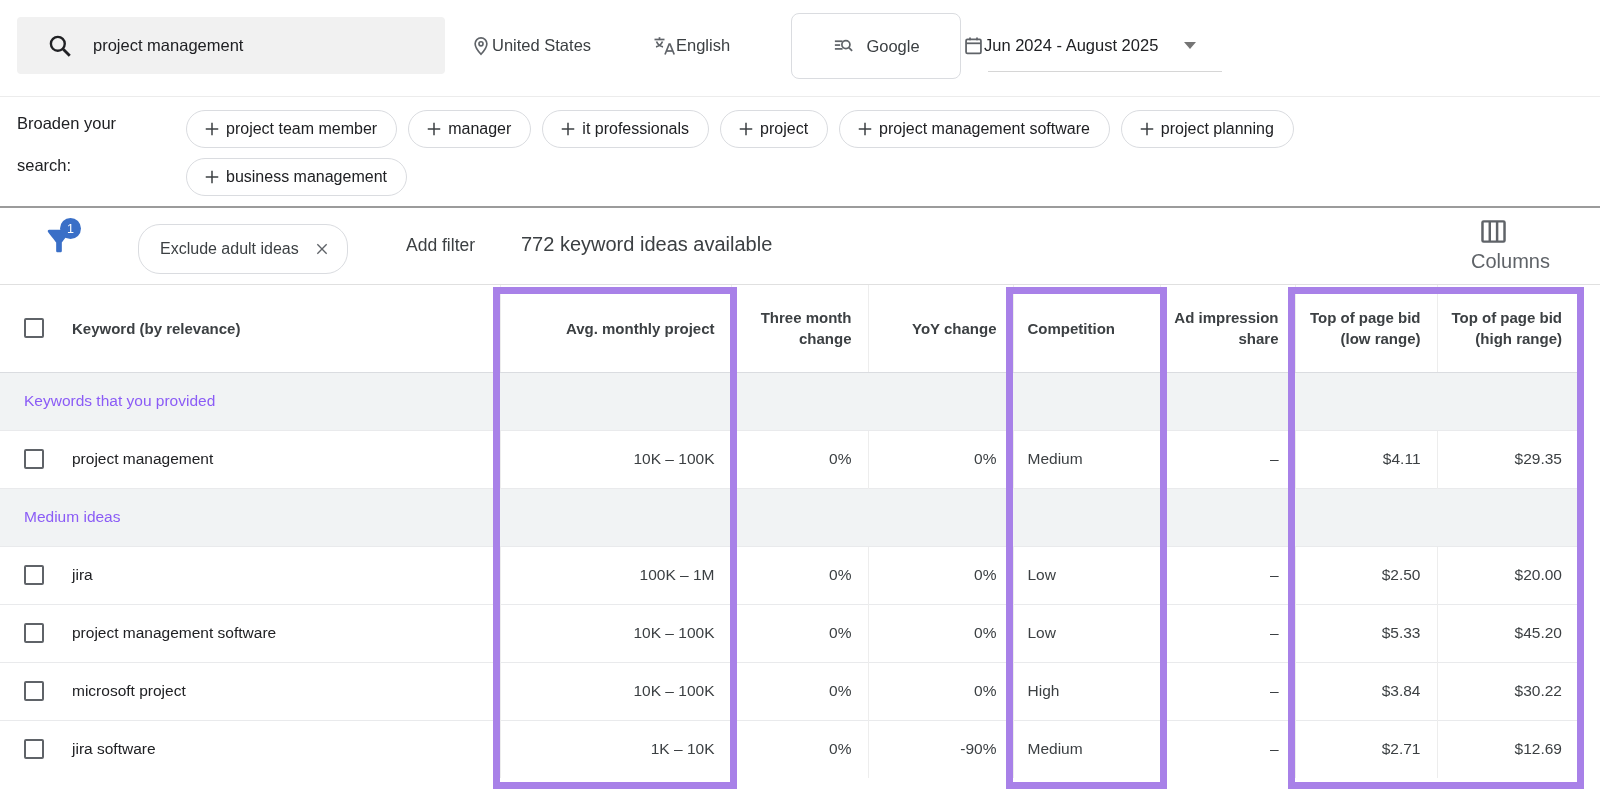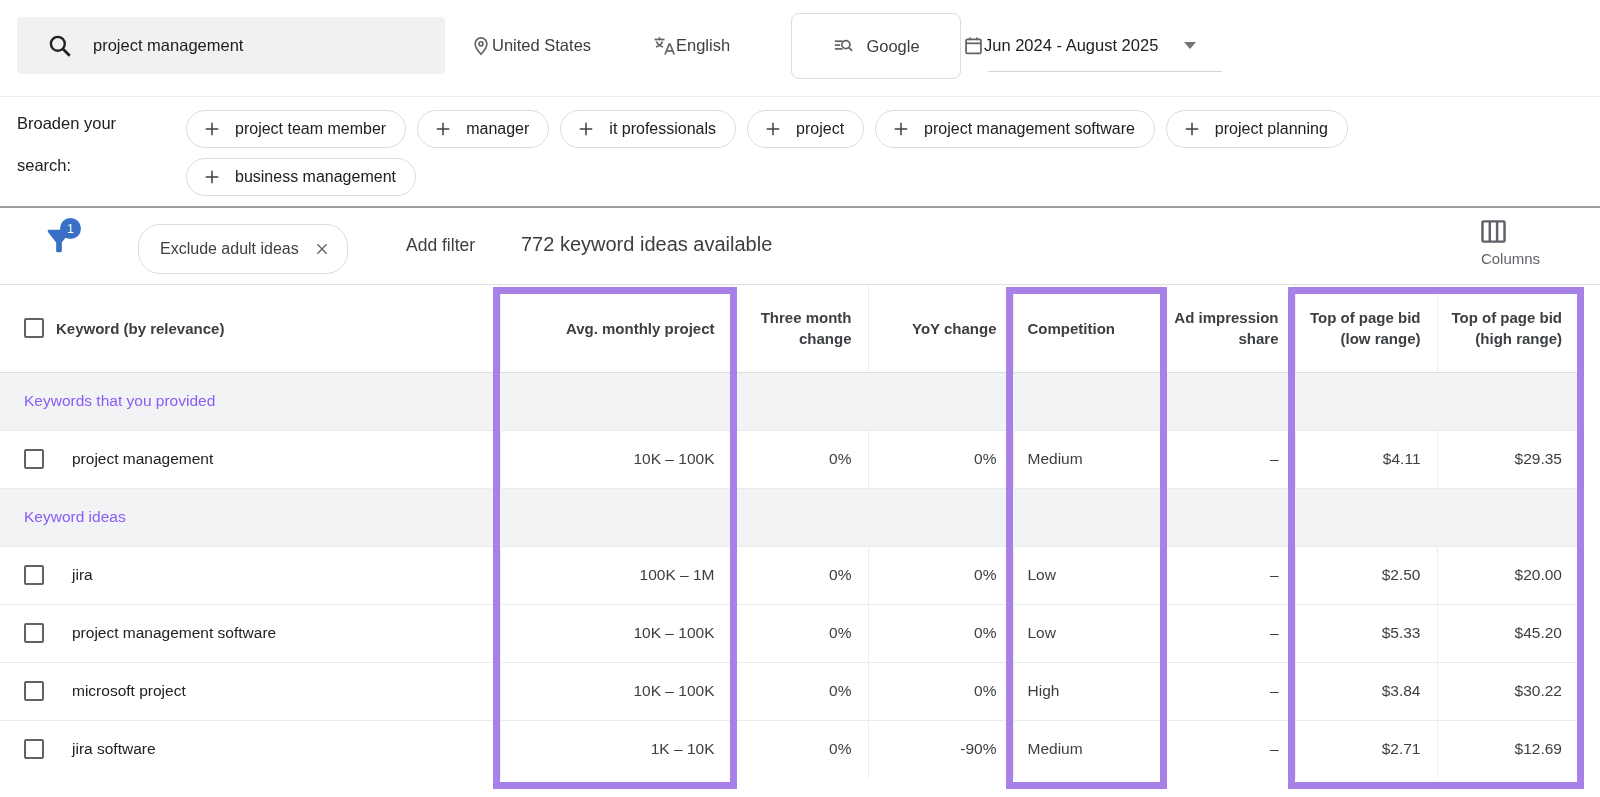--- a/index.html
+++ b/index.html
@@ -25,48 +25,48 @@
     border-top:7px solid #757575; margin-left:26px; }
   .date-underline { position:absolute; left:988px; top:71px; width:234px; height:1px; background:#d6d6d6; }
   .hairline-1 { position:absolute; left:0; top:96px; width:1600px; height:1px; background:#ececec; }
 
   
   .broaden-label { position:absolute; left:17px; top:102px; width:145px; font-size:16.5px;
     color:#202124; line-height:42px; }
   .chips-wrap { position:absolute; left:186px; top:110px; width:1315px; display:flex; flex-wrap:wrap;
     column-gap:11px; row-gap:10px; }
   .chip { height:38px; border:1px solid #dadce0; border-radius:19px; background:#fff; display:flex;
-    align-items:center; gap:13px; padding:0 19px 0 15px; font-size:16px; color:#202124; cursor:pointer; }
+    align-items:center; gap:4px; padding:0 19px 0 15px; font-size:16px; color:#202124; cursor:pointer; }
   .divider-strong { position:absolute; left:0; top:206px; width:1600px; height:2px; background:#9b9b9b; }
 
   
   .funnel-wrap { position:absolute; left:42px; top:224px; width:52px; height:46px; cursor:pointer; }
   .funnel-badge { position:absolute; left:18px; top:-6px; width:21px; height:21px; border-radius:50%;
     color:#fff; font-size:12.5px; display:flex; align-items:center; justify-content:center; }
   .filter-chip { position:absolute; left:138px; top:224px; height:50px; border:1px solid #dadce0;
     border-radius:22px; display:flex; align-items:center; gap:15px; padding:0 17px 0 21px;
     font-size:16px; color:#3c4043; background:#fff; cursor:pointer; }
   .add-filter { position:absolute; left:406px; top:235px; font-size:17.5px; color:#3c4043; cursor:pointer; }
   .results-text { position:absolute; left:521px; top:233px; font-size:20px; color:#3c4043; }
   .columns-block { position:absolute; left:1452px; top:219px; width:82px; display:flex; flex-direction:column;
     align-items:center; gap:6px; cursor:pointer; }
-  .columns-label { font-size:15px; color:#5f6368;margin-left:35px; }
+  .columns-label { font-size:20px; color:#5f6368;margin-left:35px; }
   .filterbar-border { position:absolute; left:0; top:284px; width:1600px; height:1px; background:#e0e0e0; }
 
   
   .kw-table { position:absolute; left:0; top:285px; width:1578px; border-collapse:collapse; table-layout:fixed; }
   .kw-table th { height:87px; vertical-align:middle; font-size:15px; font-weight:bold; color:#3c4043;
     border-bottom:1px solid #dadce0; line-height:21px; }
   .kw-table th.num, .kw-table td.num { text-align:right; padding-right:16px; }
   .kw-table th.comp-col, .kw-table td.comp-col { text-align:left; padding-left:14px; }
   .kw-table td { height:58px; vertical-align:middle; font-size:15.5px; color:#3c4043;
     border-top:1px solid #e9eaec; }
   .kw-table td.num { color:#3c4043; }
   .kw-cell { display:flex; align-items:center; gap:28px; padding-left:24px; }
-  .kw-head { display:flex; align-items:center; gap:12px; padding-left:24px; }
+  .kw-head { display:flex; align-items:center; gap:28px; padding-left:24px; }
   .kw-text { color:#202124; cursor:pointer; }
   .section-row td { background:#f1f3f4; padding-left:24px; color:#8b5cf6; font-size:15.5px; }
   .cb { width:20px; height:20px; border:2px solid #5f6368; border-radius:2px; background:#fff;
     flex:0 0 auto; cursor:pointer; }
   .kw-table th + th, .kw-table td.vline { border-left:1px solid #ededed; }
 
   
   .hl-box { position:absolute; border:7px solid #a881e8; pointer-events:none; z-index:6; }
   .hl-avg  { left:493px;  top:287px; width:244px; height:502px; }
   .hl-comp { left:1006px; top:287px; width:161px; height:502px; }
@@ -276,21 +276,21 @@
           </td>
           <td class="num vline">10K – 100K</td>
           <td class="num vline">0%</td>
           <td class="num vline">0%</td>
           <td class="comp-col vline">Medium</td>
           <td class="num vline">–</td>
           <td class="num vline">$4.11</td>
           <td class="num vline">$29.35</td>
         </tr>
         <tr class="section-row">
-          <td colspan="8">Keyword ideas</td>
+          <td colspan="8">Medium ideas</td>
         </tr>
         <tr>
           <td>
             <span class="kw-cell">
               <span class="cb"></span>
               <span class="kw-text">jira</span>
             </span>
           </td>
           <td class="num vline">100K – 1M</td>
           <td class="num vline">0%</td>

